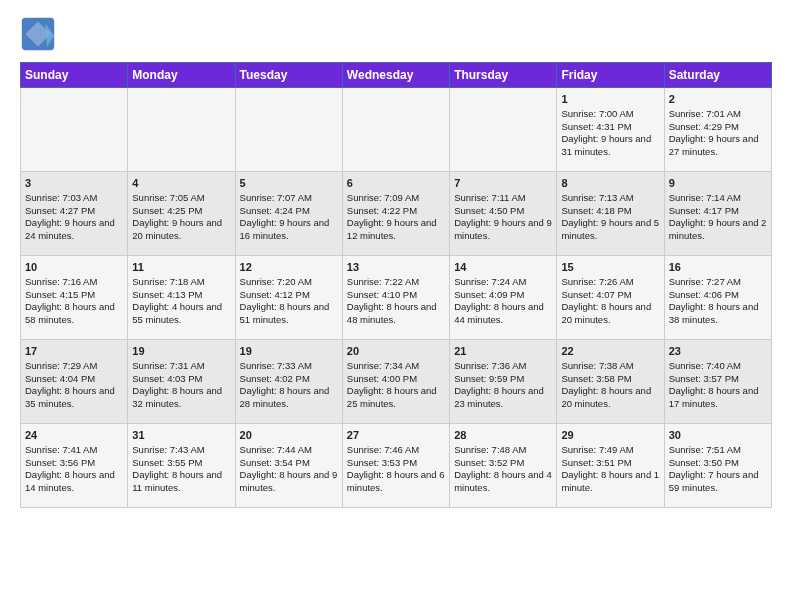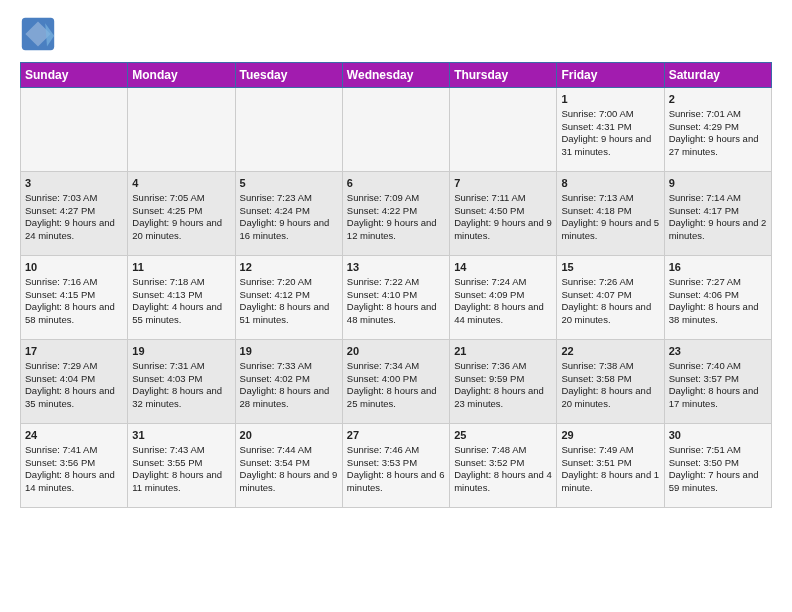--- a/index.html
+++ b/index.html
@@ -49,21 +49,21 @@
     .subtitle {
       font-size: 14px;
       color: #555;
     }
     table {
       width: 100%;
       border-collapse: collapse;
       table-layout: fixed;
     }
     thead tr {
-      background-color: #a21caf;
+      background-color: #6d28d9;
     }
     thead th {
       color: #fff;
       font-size: 12px;
       padding: 5px 4px;
       text-align: left;
       font-weight: bold;
       border: 1px solid #3a6aa8;
     }
     tbody tr {
@@ -155,21 +155,21 @@
             <div>Daylight: 9 hours and 24 minutes.</div>
           </td>
           <td>
             <span class="day-num">4</span>
             <div>Sunrise: 7:05 AM</div>
             <div>Sunset: 4:25 PM</div>
             <div>Daylight: 9 hours and 20 minutes.</div>
           </td>
           <td>
             <span class="day-num">5</span>
-            <div>Sunrise: 7:23 AM</div>
+            <div>Sunrise: 7:07 AM</div>
             <div>Sunset: 4:24 PM</div>
             <div>Daylight: 9 hours and 16 minutes.</div>
           </td>
           <td>
             <span class="day-num">6</span>
             <div>Sunrise: 7:09 AM</div>
             <div>Sunset: 4:22 PM</div>
             <div>Daylight: 9 hours and 12 minutes.</div>
           </td>
           <td>
@@ -298,21 +298,21 @@
             <div>Sunset: 3:54 PM</div>
             <div>Daylight: 8 hours and 9 minutes.</div>
           </td>
           <td>
             <span class="day-num">27</span>
             <div>Sunrise: 7:46 AM</div>
             <div>Sunset: 3:53 PM</div>
             <div>Daylight: 8 hours and 6 minutes.</div>
           </td>
           <td>
-            <span class="day-num">25</span>
+            <span class="day-num">28</span>
             <div>Sunrise: 7:48 AM</div>
             <div>Sunset: 3:52 PM</div>
             <div>Daylight: 8 hours and 4 minutes.</div>
           </td>
           <td>
             <span class="day-num">29</span>
             <div>Sunrise: 7:49 AM</div>
             <div>Sunset: 3:51 PM</div>
             <div>Daylight: 8 hours and 1 minute.</div>
           </td>

